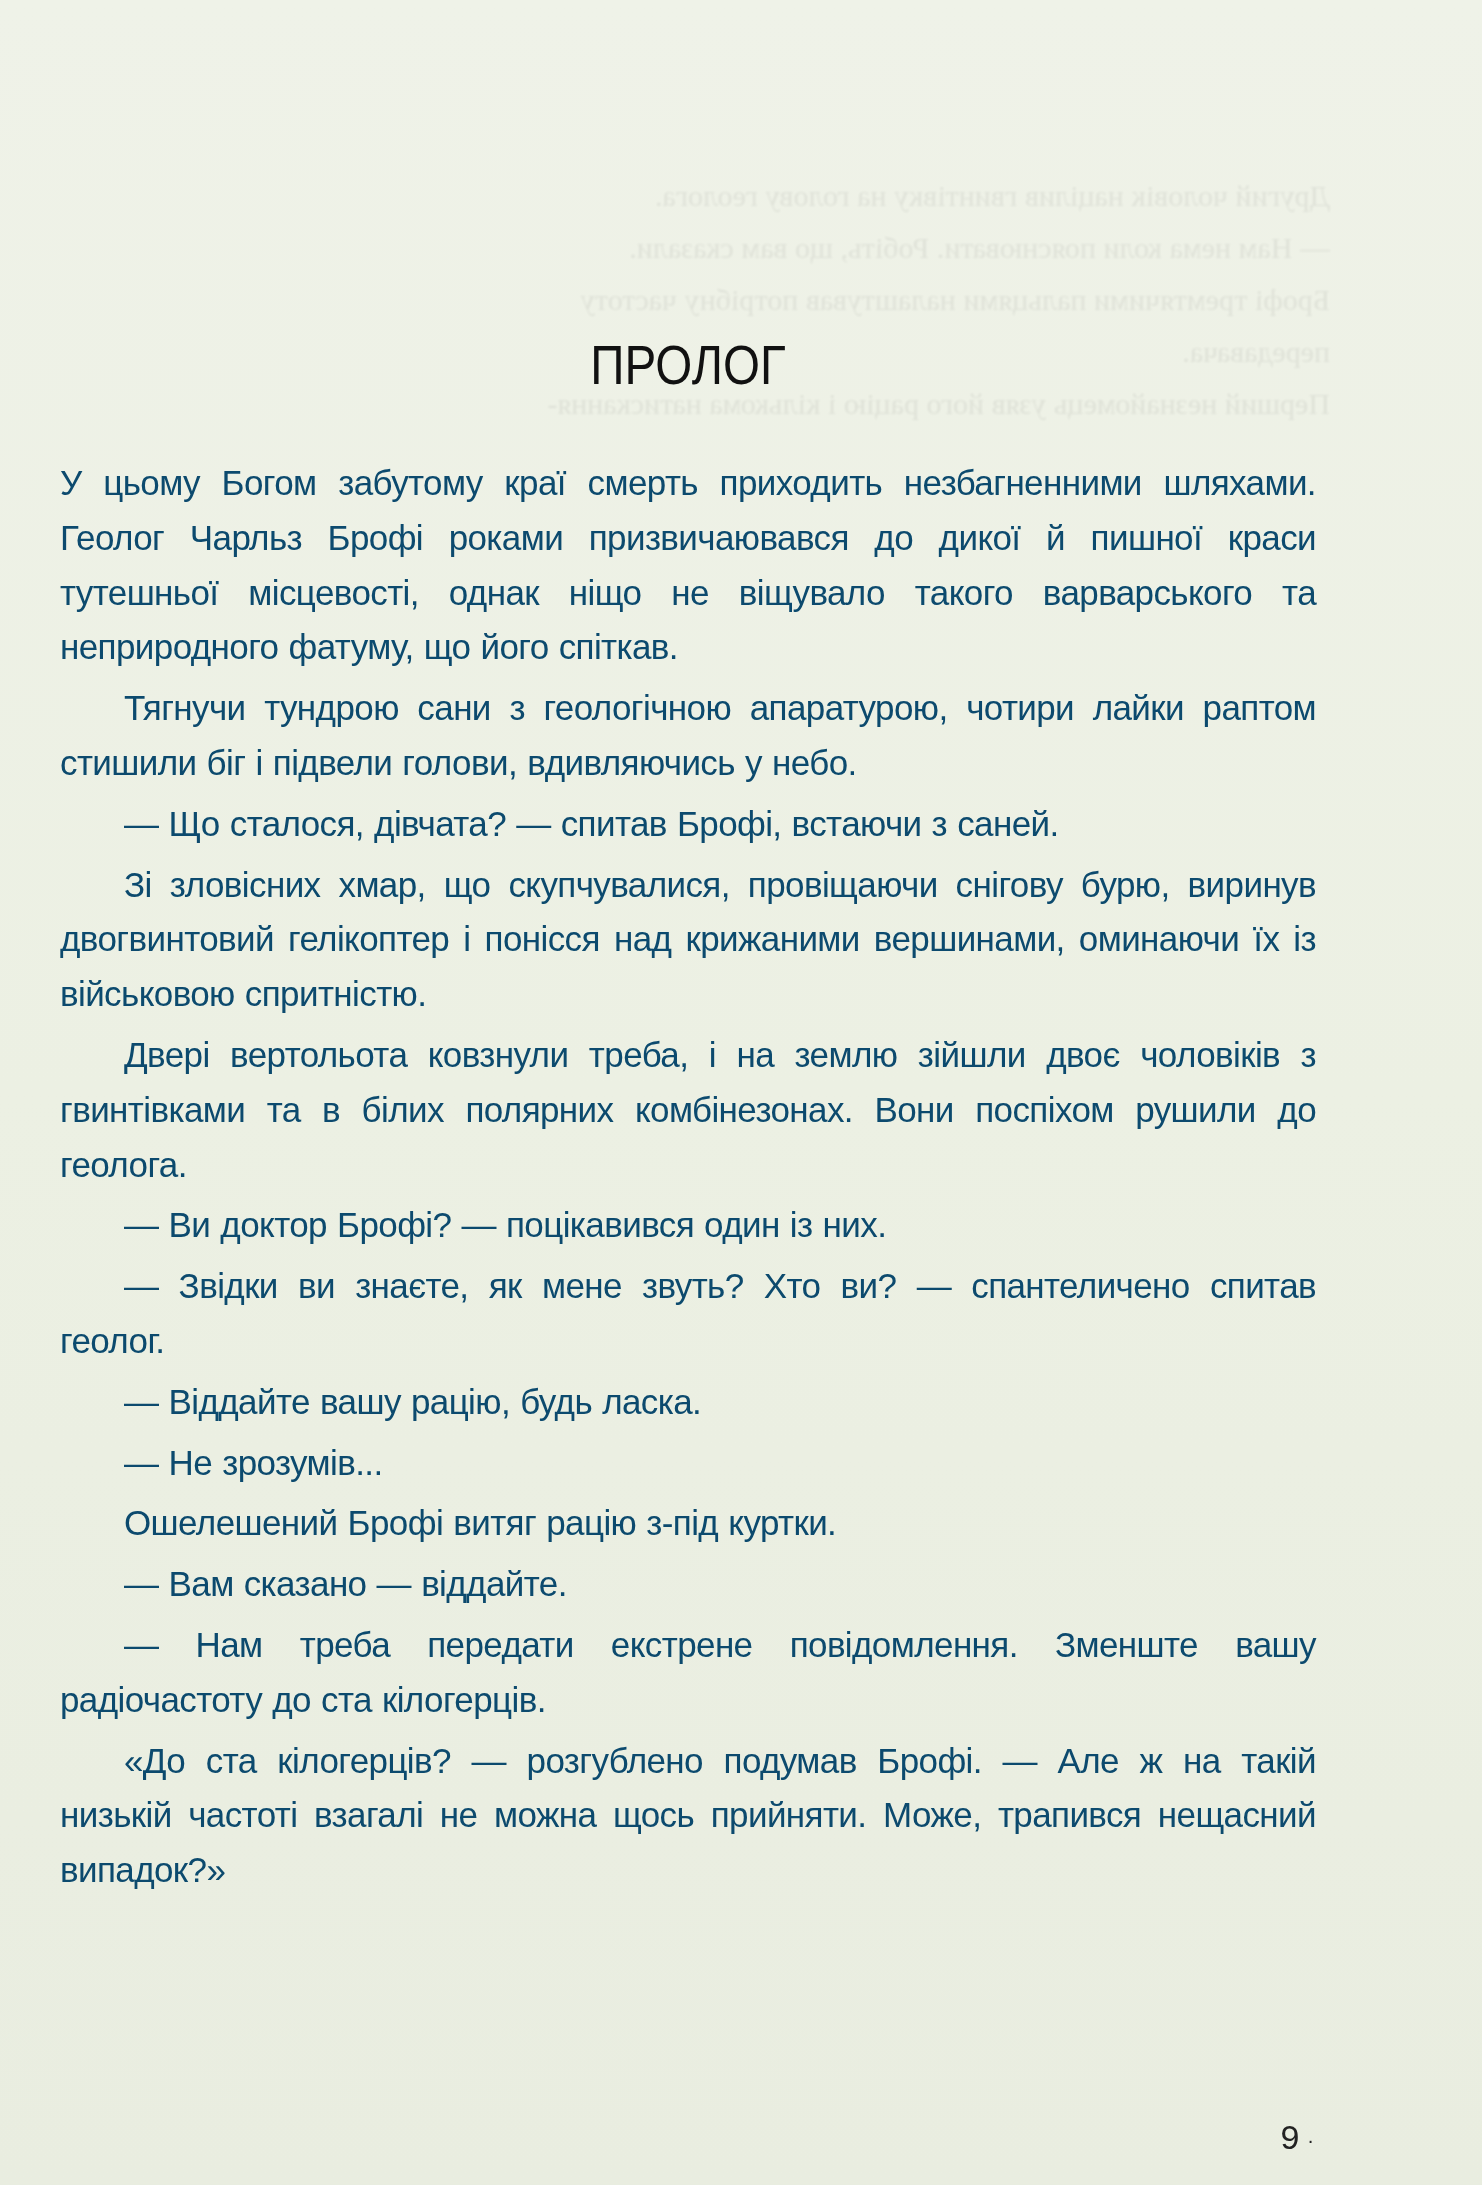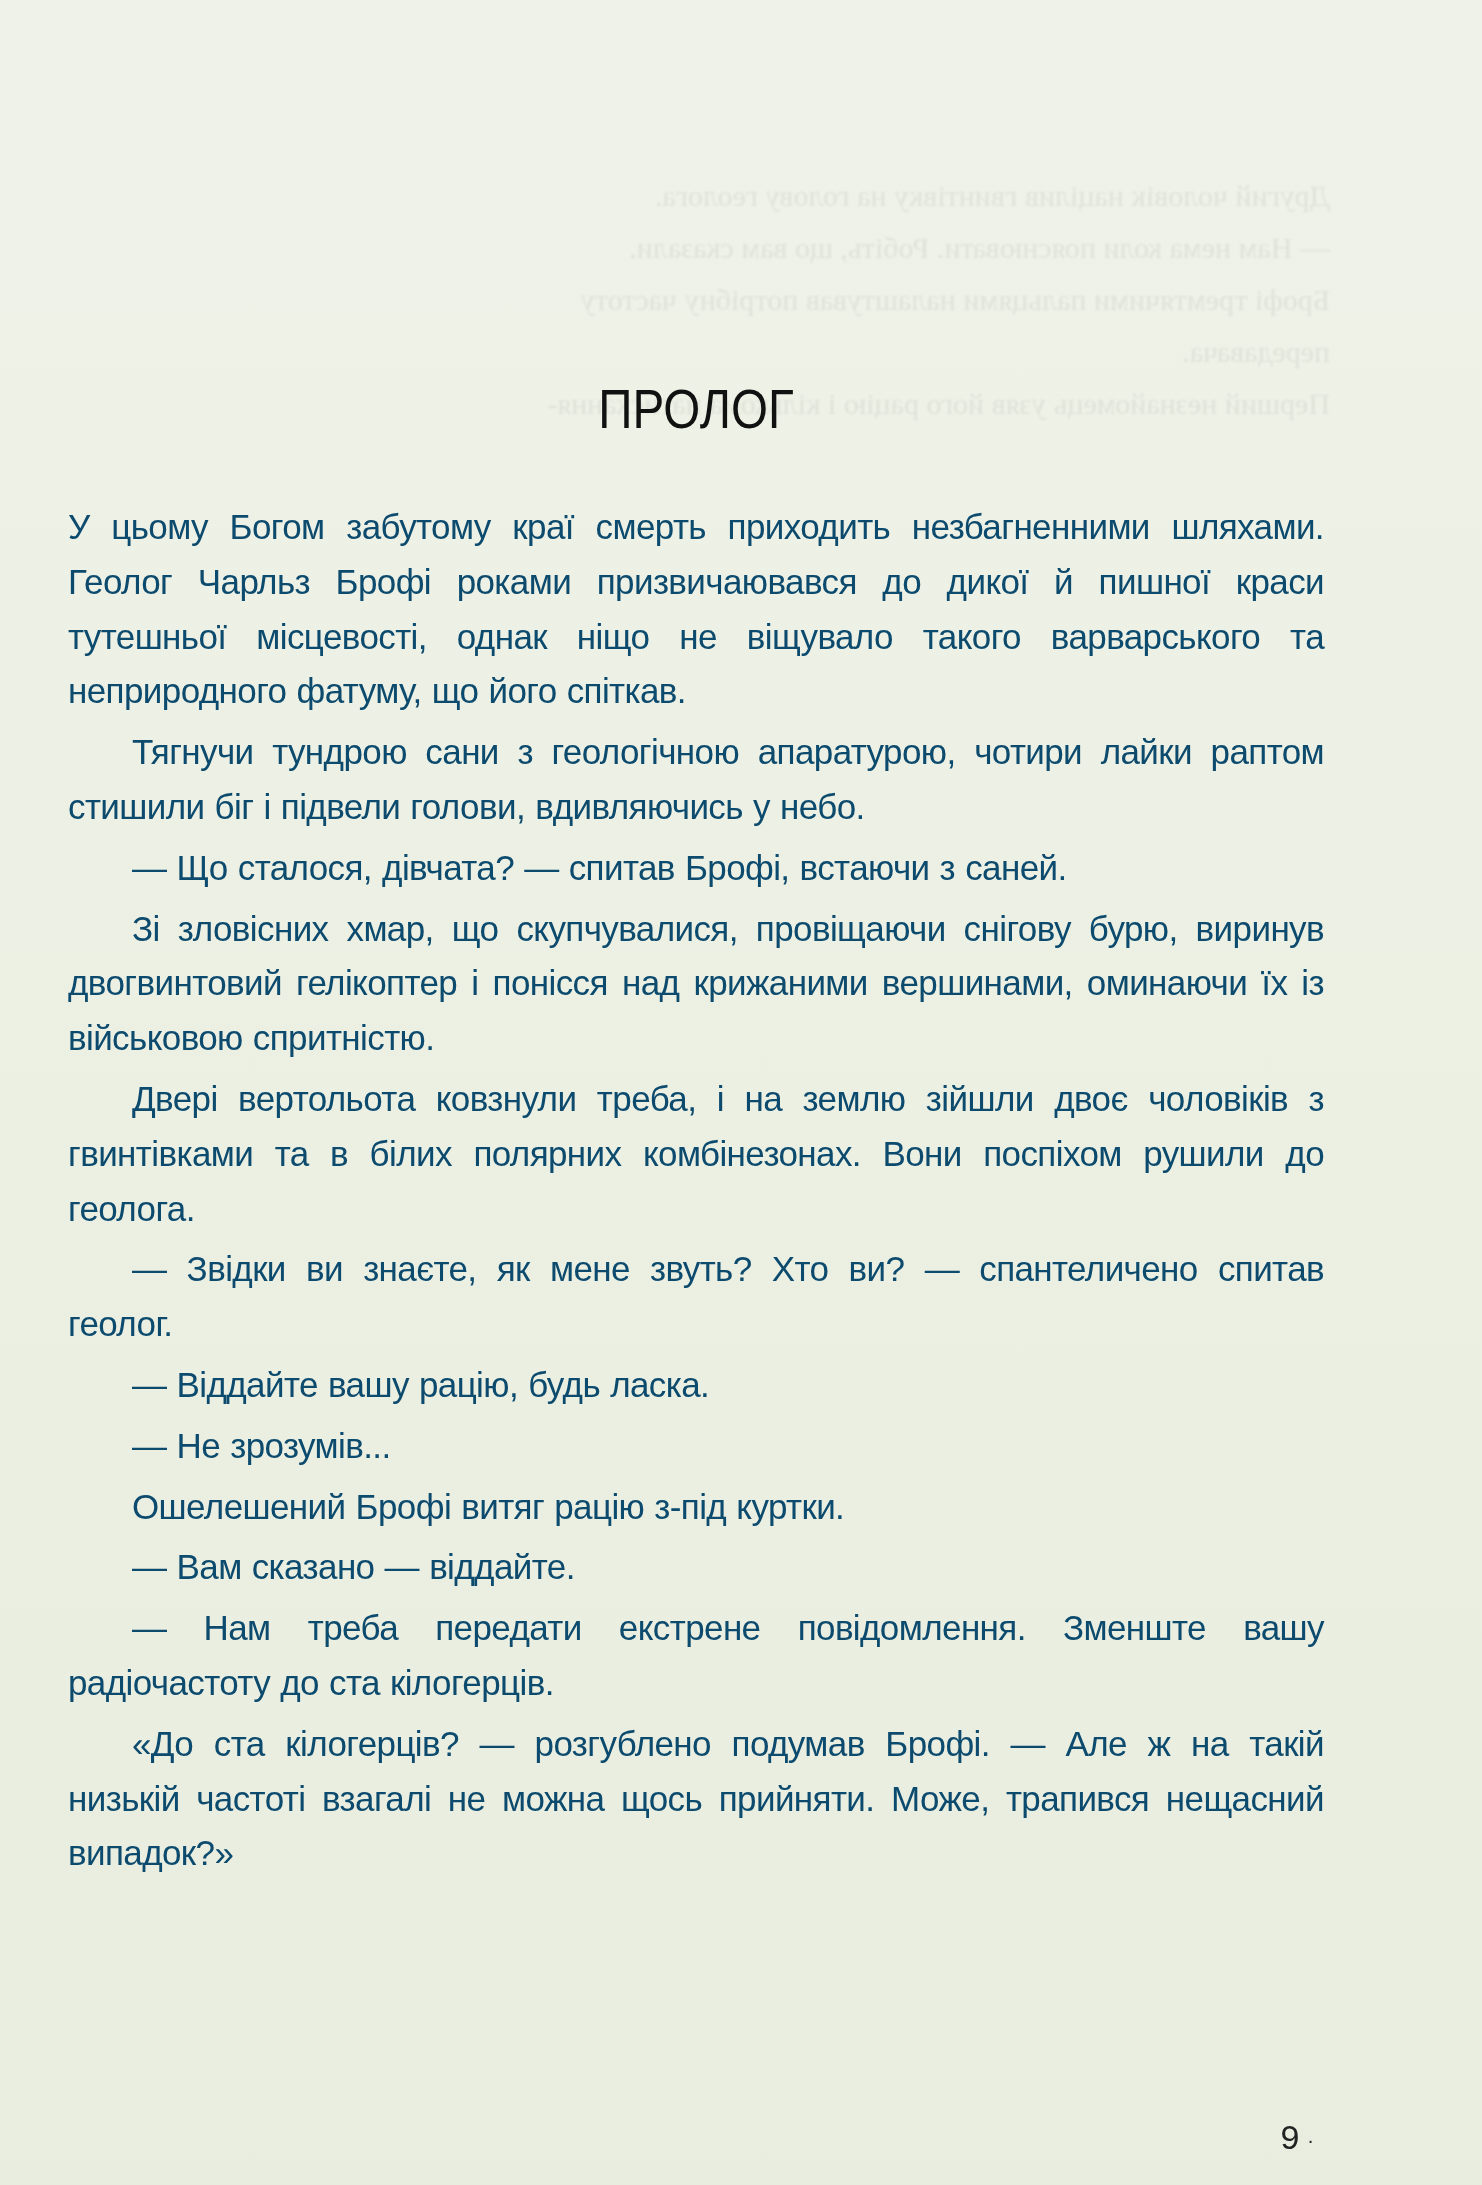--- a/index.html
+++ b/index.html
@@ -26,24 +26,23 @@
       transform: scaleX(-1);
       font-family: "Liberation Serif", serif;
       font-size: 30px;
       line-height: 52px;
       pointer-events: none;
       filter: blur(1.2px);
     }
     .bleed p { margin: 0; white-space: nowrap; }
     .page {
       position: absolute;
-      left: 68px;
+      left: 60px;
       top: 330px;
       width: 1256px;
-      margin-top: 44px;
     }
     .title {
       text-align: center;
       font-family: "Liberation Sans Narrow", "Liberation Sans", sans-serif;
       font-weight: normal;
       font-size: 56px;
       letter-spacing: 0px;
       margin: 0 0 56px 0;
       transform: scaleX(0.85);
       color: #111;
@@ -88,20 +87,21 @@
 
 <div class="page">
   <h1 class="title">ПРОЛОГ</h1>
 
   <div class="body-text">
     <p class="first">У цьому Богом забутому краї смерть приходить незбагненними шляхами. Геолог Чарльз Брофі роками призвичаювався до дикої й пишної краси тутешньої місцевості, однак ніщо не віщувало такого варварського та неприродного фатуму, що його спіткав.</p>
     <p class="indent">Тягнучи тундрою сани з геологічною апаратурою, чотири лайки раптом стишили біг і підвели голови, вдивляючись у небо.</p>
     <p class="indent">— Що сталося, дівчата? — спитав Брофі, встаючи з саней.</p>
     <p class="indent">Зі зловісних хмар, що скупчувалися, провіщаючи снігову бурю, виринув двогвинтовий гелікоптер і понісся над крижаними вершинами, оминаючи їх із військовою спритністю.</p>
     <p class="indent">Двері вертольота ковзнули треба, і на землю зійшли двоє чоловіків з гвинтівками та в білих полярних комбінезонах. Вони поспіхом рушили до геолога.</p>
+    <p class="indent">— Ви доктор Брофі? — поцікавився один із них.</p>
     <p class="indent">— Звідки ви знаєте, як мене звуть? Хто ви? — спантеличено спитав геолог.</p>
     <p class="indent">— Віддайте вашу рацію, будь ласка.</p>
     <p class="indent">— Не зрозумів...</p>
     <p class="indent">Ошелешений Брофі витяг рацію з-під куртки.</p>
     <p class="indent">— Вам сказано — віддайте.</p>
     <p class="indent">— Нам треба передати екстрене повідомлення. Зменште вашу радіочастоту до ста кілогерців.</p>
     <p class="indent">«До ста кілогерців? — розгублено подумав Брофі. — Але ж на такій низькій частоті взагалі не можна щось прийняти. Може, трапився нещасний випадок?»</p>
   </div>
 </div>
 

